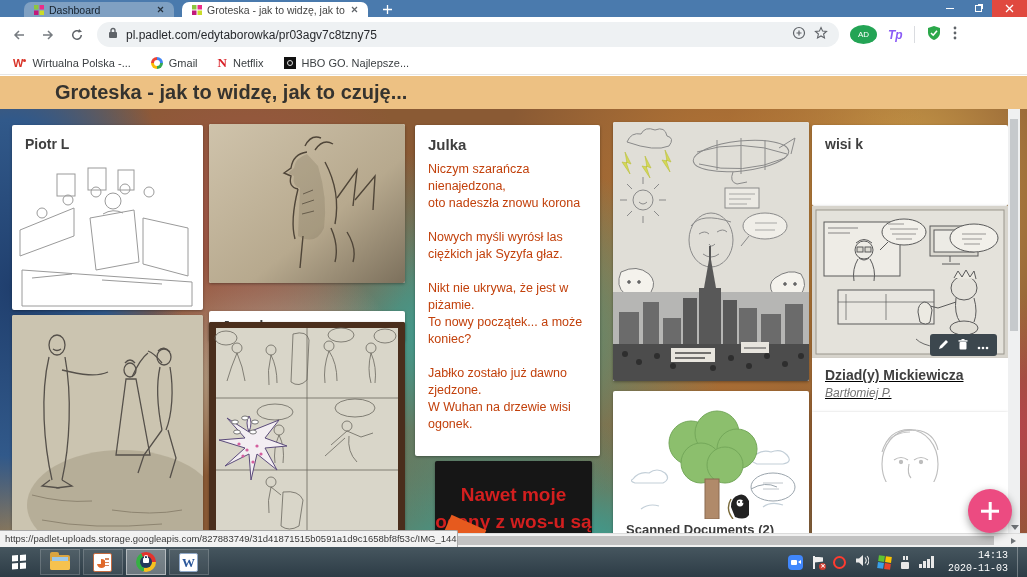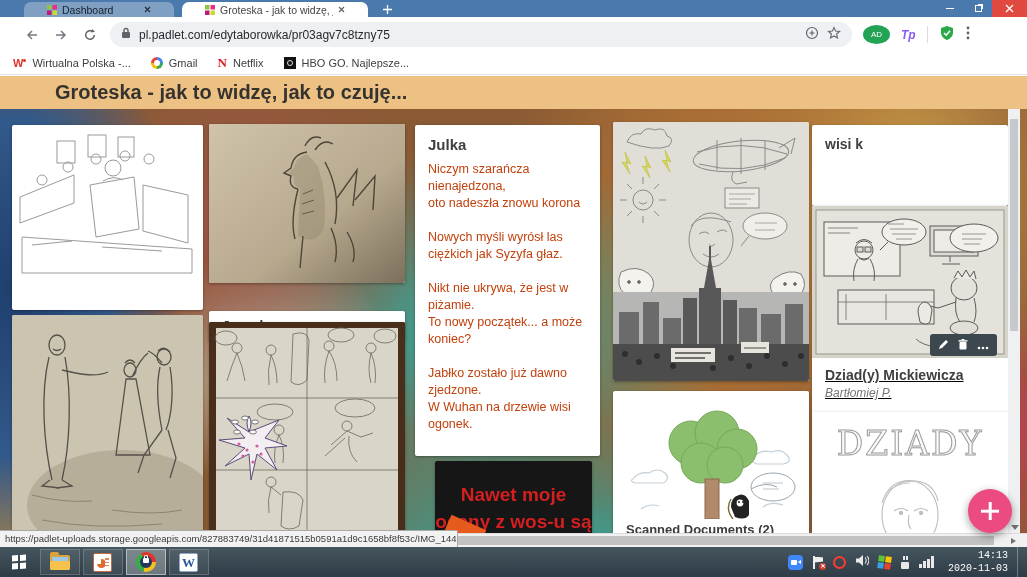--- a/index.html
+++ b/index.html
@@ -3,36 +3,36 @@
 <meta charset="utf-8">
 <style>
   html,body{margin:0;padding:0;background:#000;}
   *{box-sizing:border-box;}
   .screen{position:relative;width:1027px;height:577px;overflow:hidden;
     font-family:"Liberation Sans",sans-serif;background:#fff;}
 
   
   .titlebar{position:absolute;top:0;left:0;right:0;height:17px;background:#4a7aad;}
   .tab{position:absolute;top:2px;height:15px;border-radius:7px 7px 0 0;
-       display:flex;align-items:center;gap:5px;padding:0 23px;font-size:10.5px;cursor:default;}
+       display:flex;align-items:center;gap:5px;padding:0 10px;font-size:10.5px;cursor:default;}
   .tab-inactive{left:24px;width:150px;background:#7fa0c2;color:#15202b;}
   .tab-active{left:182px;width:186px;background:#fff;color:#444;}
   .tab .tab-label{flex:1;white-space:nowrap;overflow:hidden;}
   .tab-close{flex:0 0 auto;display:flex;}
   .favicon{flex:0 0 auto;display:flex;}
   .newtab{position:absolute;left:378px;top:3px;width:18px;height:13px;display:flex;align-items:center;justify-content:center;}
   .win-controls{position:absolute;right:0;top:0;height:17px;display:flex;}
   .wc{width:28px;height:17px;display:flex;align-items:center;justify-content:center;}
   .wc-min i{display:block;width:8px;height:1.6px;background:#fff;}
   .wc-max i{display:block;width:7px;height:7px;border:1px solid #fff;box-shadow:2px -2px 0 -1px #fff;}
   .wc-close{width:35px;background:#e0493f;}
 
   
   .toolbar{position:absolute;top:17px;left:0;right:0;height:35px;background:#fff;
-    display:flex;align-items:center;padding:0 23px;gap:11px;}
+    display:flex;align-items:center;padding:0 10px;gap:11px;}
   .navbtn{display:flex;align-items:center;justify-content:center;width:18px;height:18px;}
   .omnibox{width:742px;height:25px;border-radius:13px;background:#eef1f3;display:flex;
     align-items:center;gap:8px;padding:0 11px;font-size:12px;color:#27292d;}
   .omnibox .url{flex:1;white-space:nowrap;overflow:hidden;}
   .ext-ad{width:27px;height:19px;border-radius:50%;background:#23a455;color:#fff;
     font-size:8px;font-weight:normal;display:flex;align-items:center;justify-content:center;}
   .ext-tp{color:#8b5cf6;font-weight:bold;font-size:12px;font-style:italic;}
   .tdivider{width:1px;height:17px;background:#dadce0;}
 
   
@@ -285,20 +285,21 @@
       <span class="hbo"></span>
       <span>HBO GO. Najlepsze...</span>
     </span>
   </div>
 
   <div class="content">
     <div class="wallpaper"></div>
     <div class="board-header">Groteska - jak to widzę, jak to czuję...</div>
 
     <div class="card" style="left:12px;top:49px;width:191px;height:185px;" title="pencil sketch of a speaker at a podium before an assembly">
+      <div class="card-title">Piotr L</div>
       <svg width="191" height="150" viewBox="0 0 191 150" style="display:block">
         <g stroke="#9a9a9a" fill="none" stroke-width="1">
           <rect x="45" y="16" width="18" height="22"></rect>
             <rect x="76" y="10" width="18" height="22"></rect>
             <rect x="106" y="12" width="16" height="20"></rect>
           <circle cx="30" cy="55" r="5"></circle>
             <circle cx="56" cy="42" r="5"></circle>
             <circle cx="84" cy="34" r="5"></circle>
             <circle cx="113" cy="31" r="5"></circle>
             <circle cx="137" cy="34" r="5"></circle>
@@ -585,21 +586,20 @@
               <circle cx="10" cy="2" r="1.3" fill="#fff"></circle>
             </svg>
         </span>
       </div>
     </div>
     <div class="card" style="left:812px;top:282px;width:196px;height:54px;border-radius:0;box-shadow:0 1px 2px rgba(0,0,0,.3);text-decoration:underline;">
       <div class="card-title" style="padding:9px 13px 1px;">Dziad(y) Mickiewicza</div>
       <div class="author">Bartłomiej P.</div>
     </div>
     <div class="card" style="left:812px;top:336px;width:196px;height:135px;border-radius:0;" title="ornate DZIADY lettering above a face sketch">
-      <div class="dziady-word">DZIADY</div>
       <svg width="196" height="70" viewBox="0 0 196 70" style="display:block">
         <g stroke="#bdbdbd" fill="none" stroke-width="1.1">
           <ellipse cx="98" cy="52" rx="28" ry="34"></ellipse>
           <path d="M70 40 q8 -26 34 -22 q18 2 22 20"></path>
           <path d="M74 30 q10 -10 24 -10 M82 24 q8 -6 18 -6" stroke-width="0.8"></path>
           <path d="M82 48 q7 -5 14 0 M102 48 q7 -5 14 0"></path>
           <circle cx="89" cy="50" r="1.6" fill="#bdbdbd"></circle>
             <circle cx="109" cy="50" r="1.6" fill="#bdbdbd"></circle>
           <path d="M97 52 q-2 10 2 14"></path>
         </g>

